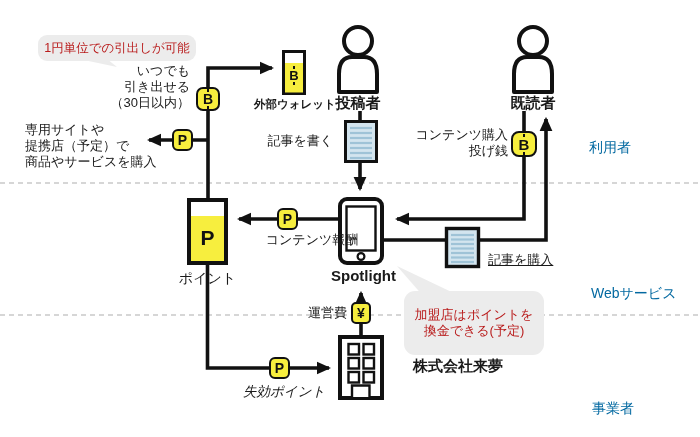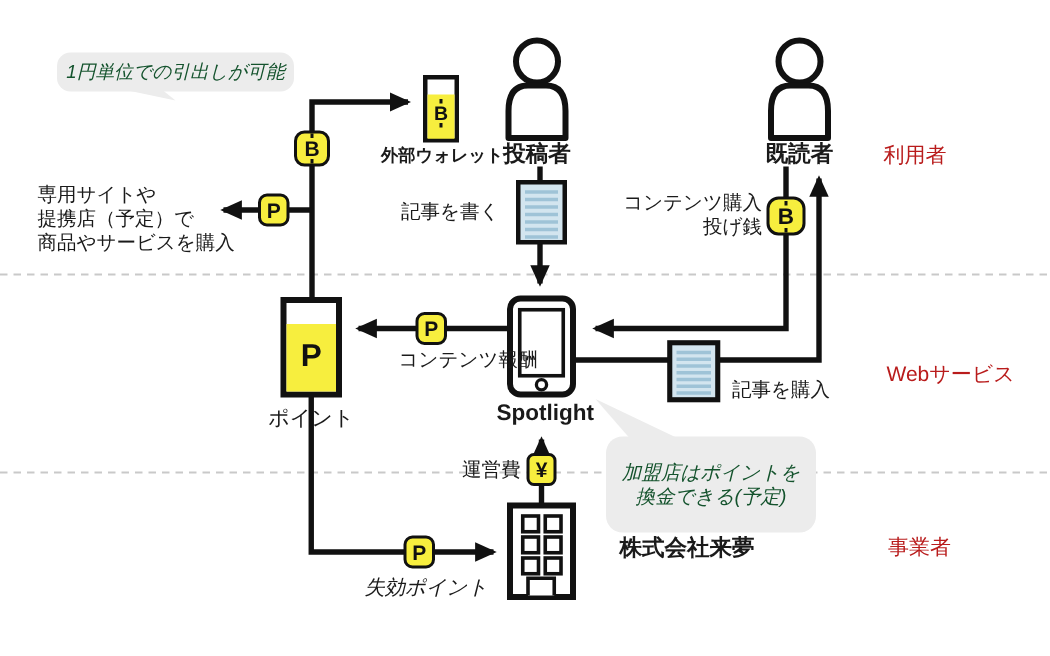--- a/index.html
+++ b/index.html
@@ -5,24 +5,24 @@
   html,body{margin:0;padding:0;background:#fff;}
   #stage{
     position:relative;width:700px;height:437px;background:#ffffff;overflow:hidden;
     font-family:"Liberation Sans","DejaVu Sans",sans-serif;color:#1a1a1a;
   }
   #diagram-svg{position:absolute;left:0;top:0;}
   .lbl{position:absolute;font-size:13px;line-height:16px;white-space:nowrap;}
   .lbl.right{text-align:right;}
   .lbl.center{text-align:center;}
   .lbl.bold{font-weight:bold;}
-  .muted{position:absolute;font-size:14px;color:#b91c1c;white-space:nowrap;}
+  .muted{position:absolute;font-size:14px;color:#0369a1;white-space:nowrap;margin-top:44px;}
   .bubble{
-    position:absolute;background:#ececec;border-radius:9px;color:#14532d;
-    font-size:12.5px;text-align:center;font-style:italic;
+    position:absolute;background:#ececec;border-radius:9px;color:#b91c1c;
+    font-size:12.5px;text-align:center;
   }
   .badge{
     position:absolute;box-sizing:border-box;background:#f7ee3e;border:2.5px solid #111;
     display:flex;align-items:center;justify-content:center;
     font-weight:bold;color:#111;
   }
   .badge.p{width:21px;height:22px;border-radius:6px;font-size:14px;}
   .badge.b1{left:196px;top:87px;width:24px;height:24px;border-radius:7px;font-size:14px;}
   .badge.b2{left:511px;top:131px;width:26px;height:26px;border-radius:8px;font-size:15px;}
   .badge.yen{left:351px;top:302px;width:20px;height:22px;border-radius:5px;font-size:14px;}
@@ -134,39 +134,44 @@
   </svg>
 
   <div class="bubble" style="left:38px;top:35px;width:158px;height:26px;line-height:26px;">
     <span>1円単位での引出しが可能</span>
   </div>
   <div class="bubble" style="left:404px;top:291px;width:140px;padding:16px 0;font-size:13px;line-height:16px;border-radius:11px;">
     <div>加盟店はポイントを</div>
     <div>換金できる(予定)</div>
   </div>
 
+  <div class="lbl right" style="right:510px;top:63px;">
+    <div>いつでも</div>
+    <div>引き出せる</div>
+    <div>（30日以内）</div>
+  </div>
 
   <div class="lbl" style="left:25px;top:122px;">
     <div>専用サイトや</div>
     <div>提携店（予定）で</div>
     <div>商品やサービスを購入</div>
   </div>
 
   <div class="lbl" style="right:367px;top:133px;">記事を書く</div>
 
   <div class="lbl right" style="right:192px;top:127px;">
     <div>コンテンツ購入</div>
     <div>投げ銭</div>
   </div>
 
   <div class="lbl center" style="left:236px;top:232px;width:104px;margin-left:24px;">
     <div>コンテンツ報酬</div>
   </div>
 
-  <div class="lbl" style="left:488px;top:252px;">記事を購入</div>
+  <div class="lbl" style="left:488px;top:252px;text-decoration:underline;">記事を購入</div>
 
   <div class="lbl" style="right:353px;top:305px;">運営費</div>
 
   <div class="lbl" style="left:243px;top:384px;font-size:13.5px;font-style:italic;">失効ポイント</div>
 
   <div class="lbl center bold" style="left:254px;top:96px;width:78px;font-size:11.5px;">外部ウォレット</div>
   <div class="lbl center bold" style="left:329px;top:95px;width:58px;font-size:15px;">投稿者</div>
   <div class="lbl center bold" style="left:504px;top:95px;width:58px;font-size:15px;">既読者</div>
   <div class="lbl center" style="left:177px;top:270px;width:61px;font-size:14px;">ポイント</div>
   <div class="lbl center bold" style="left:331px;top:268px;width:60px;font-size:15px;">Spotlight</div>

